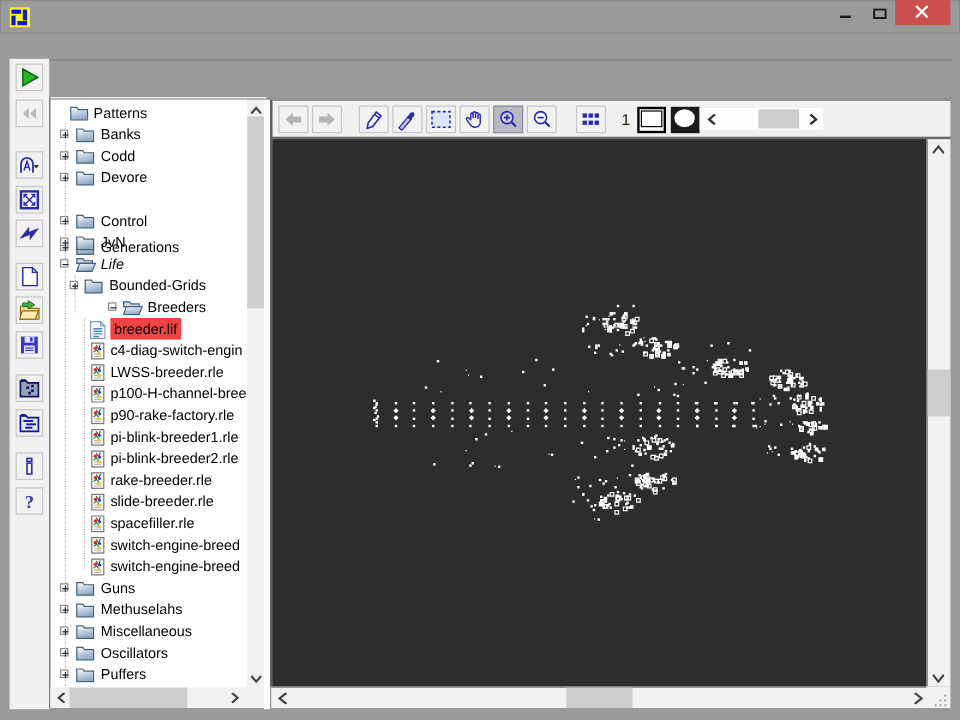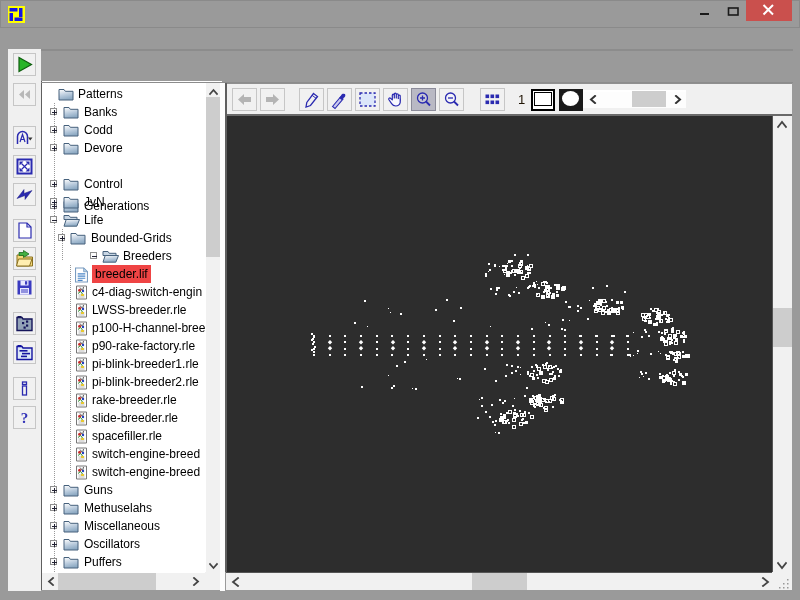--- a/index.html
+++ b/index.html
@@ -291,21 +291,21 @@
                 <linearGradient id="fg" x1="0" y1="0" x2="0.3" y2="1">
                   <stop offset="0" stop-color="#fefefe"></stop>
                   <stop offset="0.6" stop-color="#b8cadc"></stop>
                   <stop offset="1" stop-color="#8fabc4"></stop>
                 </linearGradient>
               </defs>
               <path d="M1 2.5 h5 l1.3 1.8 h7.7 v8.7 h-14 z" fill="url(#fg)" stroke="#46617c" stroke-width="1"></path>
             </svg></div>
           <span class="lbl" style="left:42px">JvN</span>
         </div>
-        <div class="trow" style="left:0;top:130px;width:181px;">
+        <div class="trow" style="left:0;top:130px;width:181px;font-style:italic;">
           <div style="position:absolute;left:8px;top:5px;width:7px;height:7px;background:#fcfcfc;border:1px solid #8e8e8e;font-size:8.5px;line-height:6px;text-align:center;color:#223;">
             <i style="position:absolute;left:1px;top:3px;width:5px;height:1px;background:#223;"></i>
           </div>
           <div style="position:absolute;left:21px;top:2px;"><svg width="17" height="14" viewBox="0 0 17 14">
               <path d="M1 2.5 h5 l1.3 1.8 h6.7 v2.2 h-13 z" fill="#c8d6e4" stroke="#46617c" stroke-width="1"></path>
               <path d="M3.2 6.5 h13.3 l-2.7 6.7 h-12.8 z" fill="url(#fg)" stroke="#46617c" stroke-width="1"></path>
             </svg></div>
           <span class="lbl" style="left:42px">Life</span>
         </div>
         <div class="trow" style="left:0;top:148px;width:181px;">

